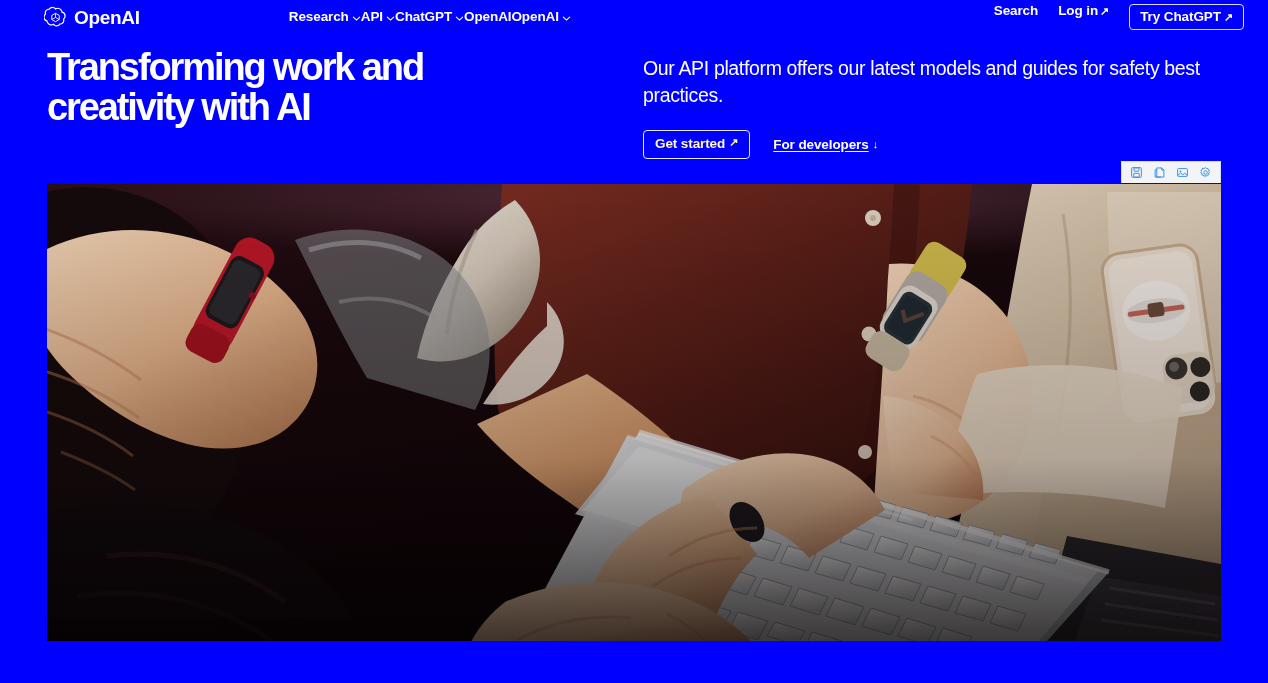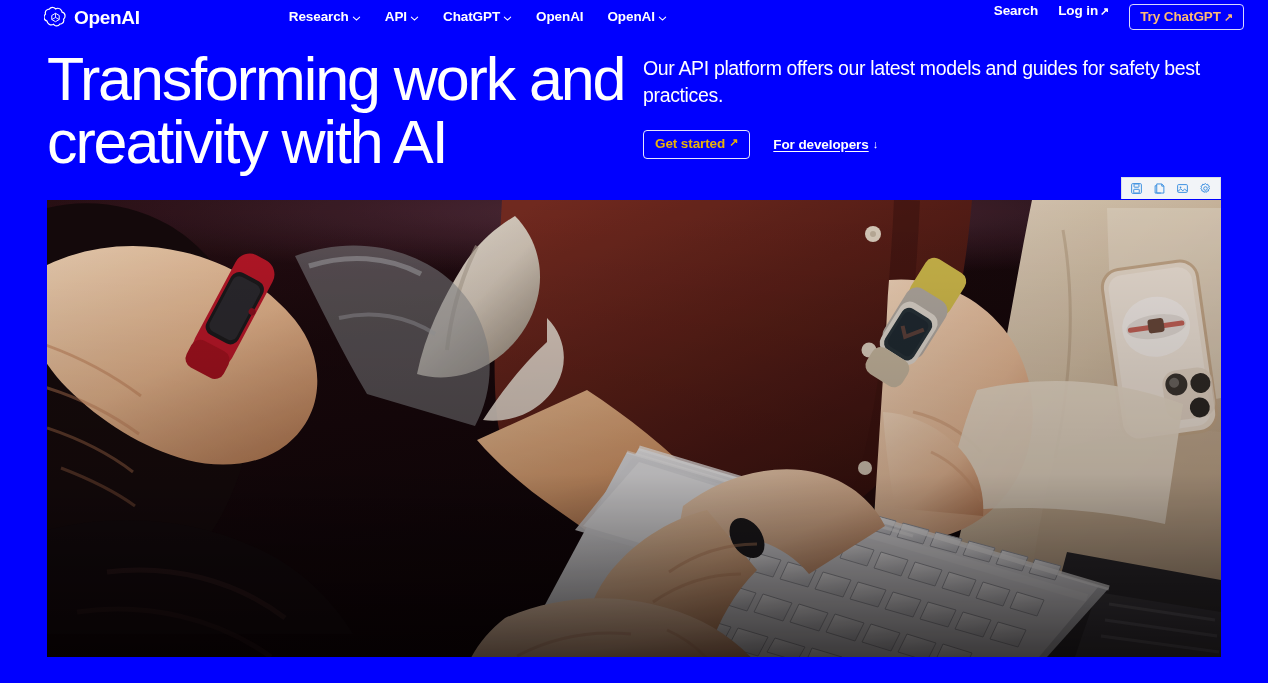--- a/index.html
+++ b/index.html
@@ -34,21 +34,20 @@
   .brand-name {
     font-size: 19px;
     font-weight: 700;
     letter-spacing: -0.3px;
     line-height: 1;
     white-space: nowrap;
   }
   .nav-main {
     display: flex;
     align-items: center;
-    gap: 24px;
     margin-left: 105px;
     padding-left: 44px;
   }
   .nav-item {
     display: flex;
     align-items: center;
     gap: 3px;
     font-size: 13.5px;
     font-weight: 700;
     letter-spacing: -0.1px;
@@ -85,38 +84,38 @@
   .btn-outline {
     border: 1px solid rgba(255,255,255,0.85);
     border-radius: 4px;
     padding: 5px 10px 6px;
     font-size: 13.5px;
     font-weight: 700;
     letter-spacing: -0.1px;
     white-space: nowrap;
     cursor: pointer;
     background: transparent;
-    color: #fdba74;
+    color: #ffffff;
     display: inline-flex;
     align-items: baseline;
     gap: 3px;
     font-family: inherit;
     line-height: 1;
   }
 
   
   .hero {
     display: flex;
     padding: 14px 24px 0 47px;
     align-items: flex-start;
   }
   .hero-left { width: 596px; flex: none; }
   .headline {
-    font-size: 61px;
-    font-weight: 400;
+    font-size: 38px;
+    font-weight: 700;
     line-height: 1.04;
     letter-spacing: -2.1px;
     white-space: pre-line;
   }
   .hero-right {
     padding-top: 7px;
     max-width: 572px;
   }
   .subhead {
     font-size: 19.5px;
@@ -128,21 +127,21 @@
   .cta-row {
     margin-top: 22px;
     display: flex;
     align-items: center;
     gap: 23px;
   }
   .btn-cta {
     border: 1px solid rgba(255,255,255,0.9);
     border-radius: 4px;
     background: transparent;
-    color: #eab308;
+    color: #fef9c3;
     font-family: inherit;
     font-size: 13.5px;
     font-weight: 700;
     letter-spacing: -0.1px;
     padding: 6px 11px 7px;
     cursor: pointer;
     display: inline-flex;
     align-items: flex-start;
     gap: 4px;
     line-height: 1;

